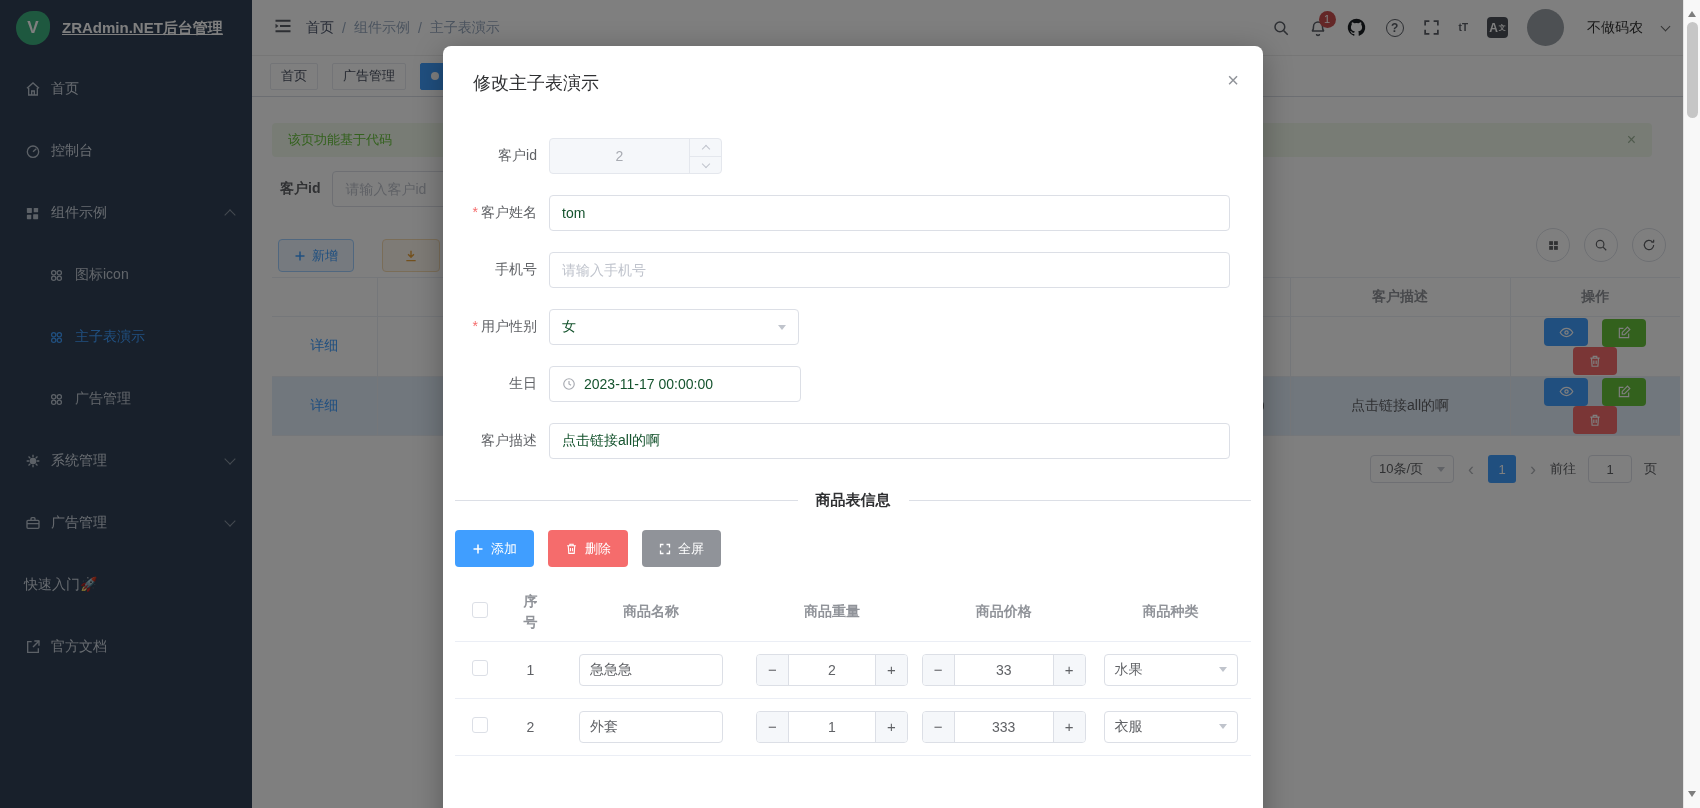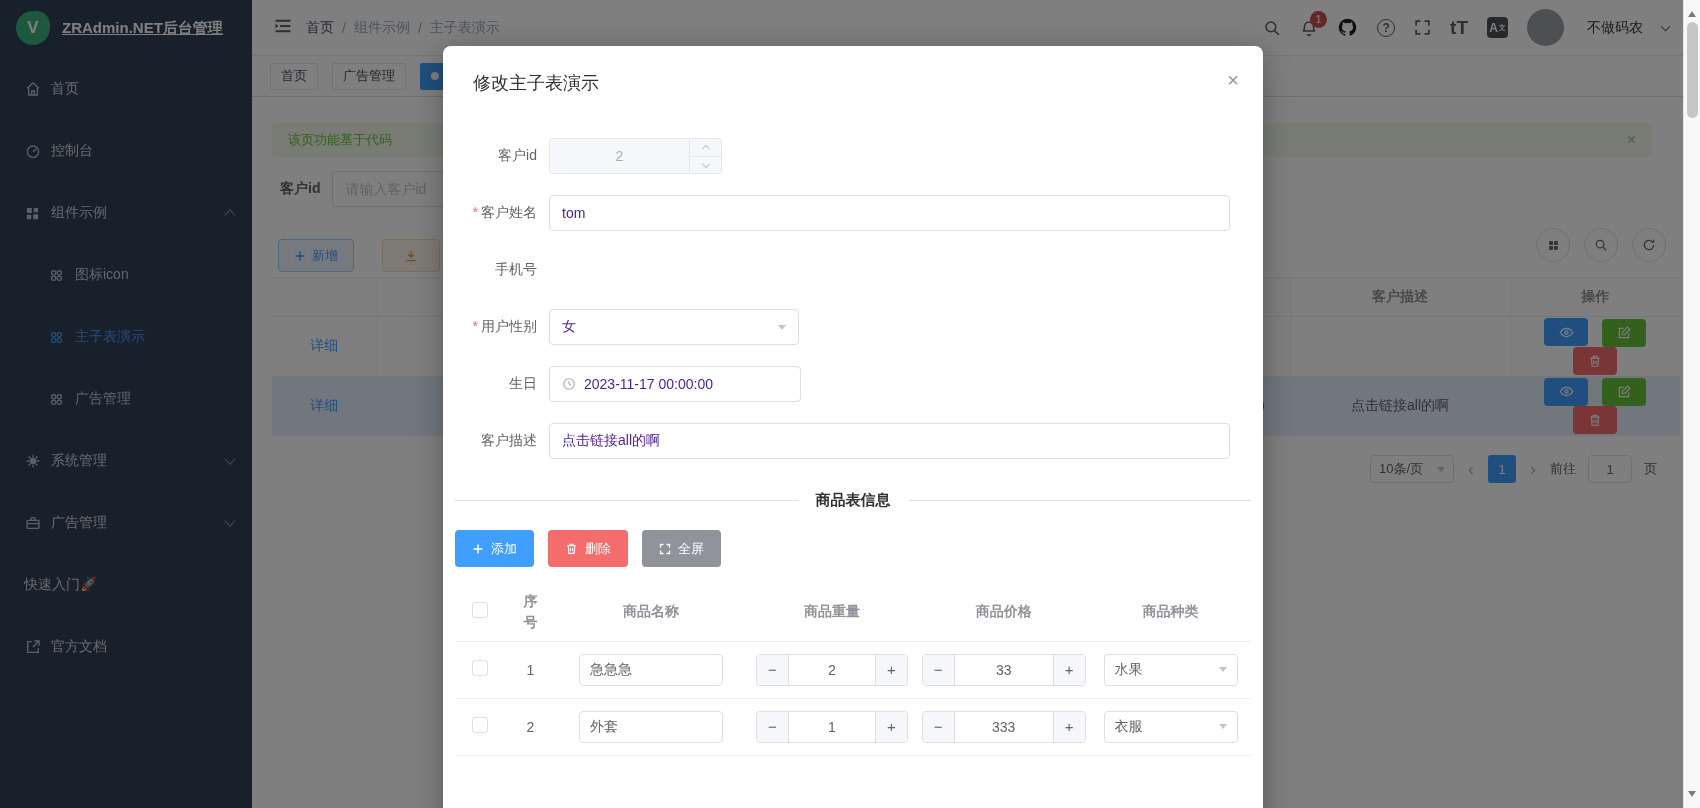--- a/index.html
+++ b/index.html
@@ -30,21 +30,21 @@
   .hamburger{margin:0 14px 0 22px;cursor:pointer;}
   .crumb{display:flex;align-items:center;gap:8px;font-size:14px;}
   .crumb .c1{color:#515a6e;}
   .crumb .sep,.crumb .c2,.crumb .c3{color:#97a8be;}
   .top-icons{margin-left:auto;display:flex;align-items:center;gap:19px;padding-right:14px;color:#5a5e66;}
   .hico{position:relative;display:flex;align-items:center;justify-content:center;cursor:pointer;}
   .badge{position:absolute;top:-8px;right:-9px;min-width:17px;height:17px;border-radius:9px;background:#c94f4f;
       color:#fff;font-size:11px;display:flex;align-items:center;justify-content:center;padding:0 4px;}
   .q-circle{width:18px;height:18px;border:1.6px solid #5a5e66;border-radius:50%;display:flex;align-items:center;
       justify-content:center;font-size:12px;font-weight:bold;}
-  .tT{font-size:19px;font-weight:bold;letter-spacing:0;}
+  .tT{font-size:10px;font-weight:bold;letter-spacing:0;}
   .lang-box{width:21px;height:21px;background:#4c5058;border-radius:4px;color:#fff;display:flex;align-items:center;
       justify-content:center;font-size:12px;font-weight:bold;}
   .lang-box small{font-size:7px;margin-left:1px;}
   .avatar{width:37px;height:37px;border-radius:50%;background:#9aa0a6;}
   .uname{font-size:14px;color:#333;margin-left:4px;}
   .u-chev{width:7px;height:7px;border-right:1.4px solid #666;border-bottom:1.4px solid #666;transform:rotate(45deg);margin-top:-3px;}
 
   
   .tabbar{position:absolute;left:252px;top:56px;width:1431px;height:41px;background:#fff;border-bottom:1px solid #d8dce5;
       display:flex;align-items:center;padding-left:18px;gap:14px;z-index:9;}
@@ -97,21 +97,21 @@
   .modal{position:absolute;left:443px;top:46px;width:820px;height:880px;background:#fff;border-radius:8px;z-index:60;
       box-shadow:0 6px 30px rgba(0,0,0,.3);}
   .m-head{padding:24px 24px 0 30px;display:flex;align-items:flex-start;}
   .m-title{font-size:18px;color:#303133;line-height:26px;font-weight:500;}
   .m-close{margin-left:auto;color:#909399;font-size:20px;line-height:20px;cursor:pointer;}
   .m-body{padding:0 12px;}
   .form{margin-top:42px;}
   .frow{display:flex;align-items:center;height:36px;margin-bottom:21px;}
   .flabel{width:94px;padding-right:12px;text-align:right;color:#606266;font-size:14px;white-space:nowrap;}
   .star{color:#f56c6c;margin-right:3px;}
-  .f-in{height:36px;border:1px solid #dcdfe6;border-radius:4px;padding:0 12px;font-size:14px;color:#4c1d95;
+  .f-in{height:36px;border:1px solid #dcdfe6;border-radius:4px;padding:0 12px;font-size:14px;color:#14532d;
       font-family:inherit;outline:none;background:#fff;}
   .f-in::placeholder{color:#bfc3cc;}
   .w-full{width:681px;}
   .num-dis{width:173px;height:36px;border:1px solid #e4e7ed;border-radius:4px;background:#f5f7fa;display:flex;}
   .num-val{flex:1;display:flex;align-items:center;justify-content:center;color:#a8abb2;}
   .num-ctrl{width:32px;border-left:1px solid #e4e7ed;display:flex;flex-direction:column;}
   .num-ctrl div{flex:1;display:flex;align-items:center;justify-content:center;cursor:pointer;}
   .num-ctrl div:first-child{border-bottom:1px solid #e4e7ed;}
   .tiny-chev{width:6px;height:6px;border-right:1.3px solid #c0c4cc;border-bottom:1.3px solid #c0c4cc;}
   .tiny-up{transform:rotate(-135deg);margin-top:3px;} .tiny-dn{transform:rotate(45deg);margin-top:-2px;}
@@ -475,20 +475,21 @@
                 </div>
             </span>
           </span>
         </div>
         <div class="frow">
           <span class="flabel"><span class="star">*</span><span>客户姓名</span></span>
           <input class="f-in w-full" type="text" value="tom" style="">
         </div>
         <div class="frow">
           <span class="flabel">手机号</span>
+          <input class="f-in w-full" type="text" placeholder="请输入手机号" style="">
         </div>
         <div class="frow">
           <span class="flabel"><span class="star">*</span><span>用户性别</span></span>
           <span class="f-in sel w-gender">
             <span>女</span>
             <span class="caret"></span>
           </span>
         </div>
         <div class="frow">
           <span class="flabel">生日</span>

